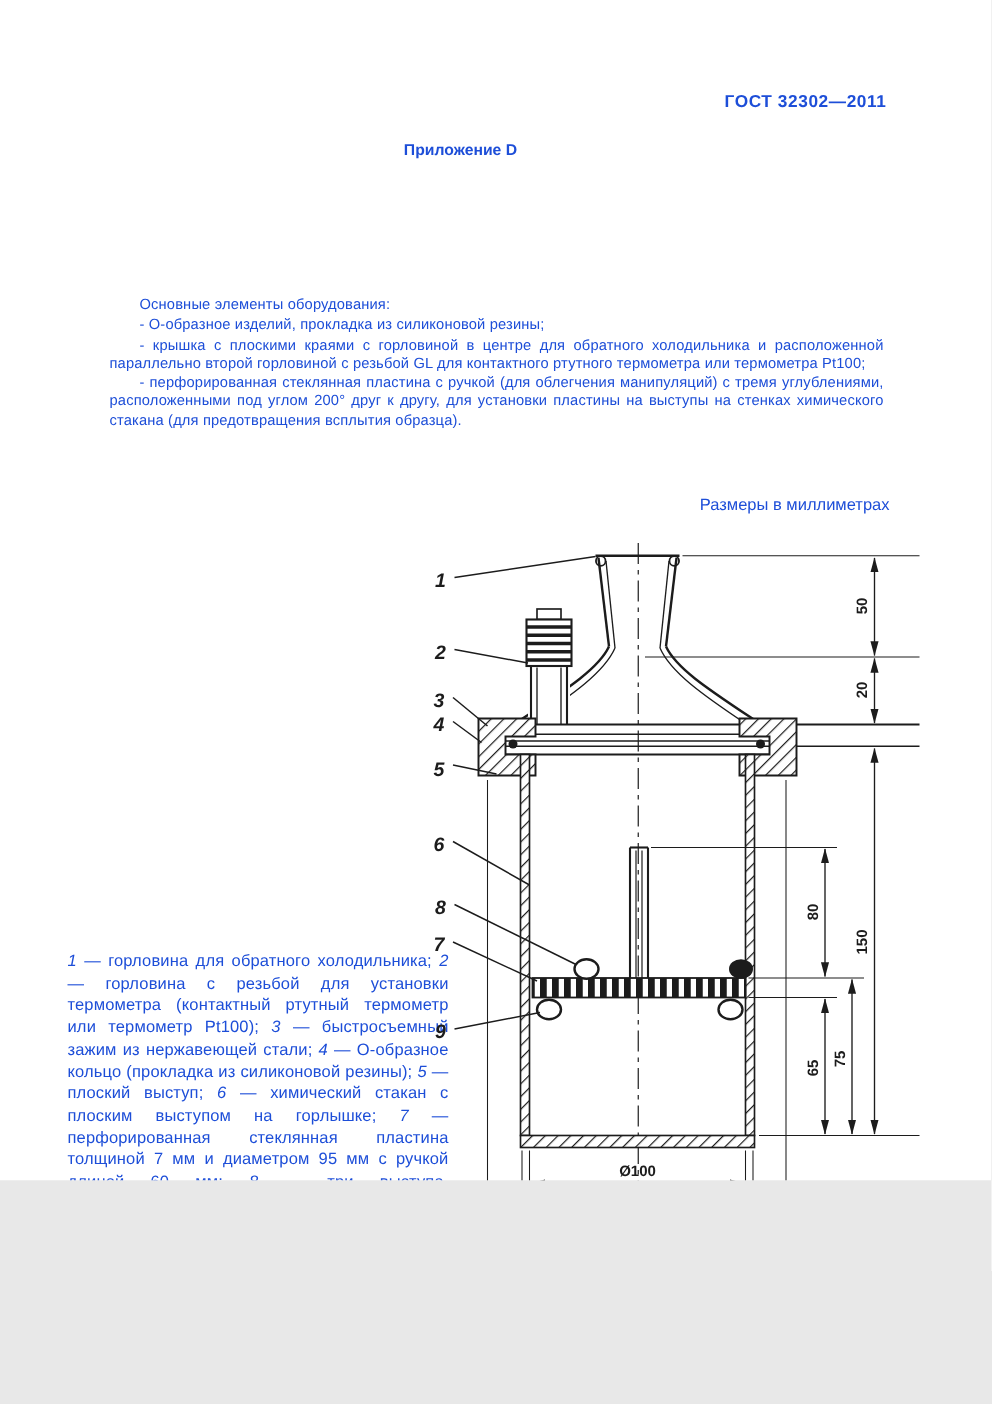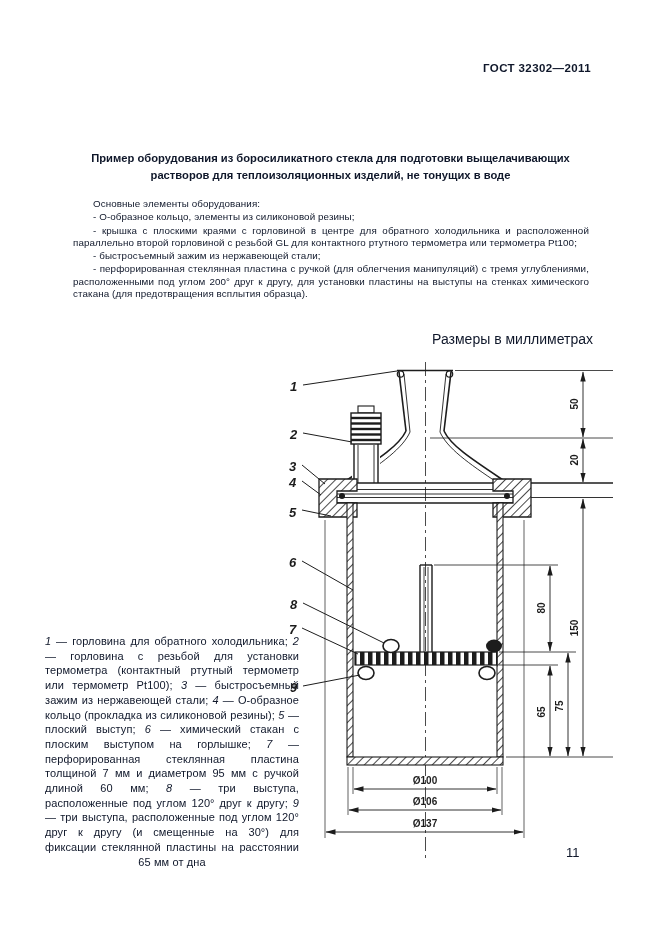--- a/index.html
+++ b/index.html
@@ -1,52 +1,51 @@
 <!DOCTYPE html>
 <html><head>
 <meta charset="utf-8">
 <style>
   html,body{margin:0;padding:0;background:#e8e8e8;}
   .page{
-    position:relative;width:661px;height:936px;background:#ffffff;
-    font-family:"Liberation Sans", sans-serif;color:#0f172a;overflow:hidden;
+    position:relative;width:661px;height:787px;background:#ffffff;
+    font-family:"Liberation Sans", sans-serif;color:#1d4ed8;overflow:hidden;
     margin:0 auto;
   }
   .std-ref{position:absolute;top:62px;right:70px;font-size:11.5px;font-weight:bold;letter-spacing:.4px;}
   .appendix{position:absolute;top:93px;left:72px;width:470px;text-align:center;font-size:10.5px;font-weight:bold;line-height:15px;}
   .title{position:absolute;top:150px;left:72px;width:517px;text-align:center;font-size:11.2px;font-weight:bold;line-height:17px;}
   .body-text{position:absolute;top:197px;left:72px;width:518px;font-size:9.8px;line-height:12.3px;text-align:justify;letter-spacing:.1px;}
   .body-text p{margin:1px;text-indent:20px;}
-  .dims-note{position:absolute;top:331px;right:68px;font-size:14px;}
+  .dims-note{position:absolute;top:331px;right:68px;font-size:11px;}
   .legend{position:absolute;top:634px;left:45px;width:254px;font-size:11px;line-height:14.7px;text-align:justify;text-align-last:center;letter-spacing:.1px;}
   .legend i{font-style:italic;}
   .fig-caption{position:absolute;top:790px;left:45px;width:254px;text-align:center;font-size:9.8px;line-height:15.2px;}
   .page-num{position:absolute;top:845px;left:566px;font-size:13px;}
   svg.draw{position:absolute;left:0;top:0;}
   svg text{font-family:"Liberation Sans", sans-serif;}
   .dim-t{font-size:10px;font-weight:600;}
   .part-t{font-size:13px;font-weight:bold;font-style:italic;}
 </style>
 </head>
 <body>
 
 <div class="page">
 
   <div class="std-ref">ГОСТ 32302—2011</div>
 
   <div class="appendix">
+    <div>Приложение D</div>
   </div>
 
-  <div class="title">Пример оборудования из боросиликатного стекла для подготовки выщелачивающих растворов для теплоизоляционных изделий, не тонущих в воде</div>
 
   <div class="body-text">
     <p>Основные элементы оборудования:</p>
-    <p>- О-образное кольцо, элементы из силиконовой резины;</p>
+    <p>- О-образное изделий, прокладка из силиконовой резины;</p>
     <p>- крышка с плоскими краями с горловиной в центре для обратного холодильника и расположенной параллельно второй горловиной с резьбой GL для контактного ртутного термометра или термометра Pt100;</p>
-    <p>- быстросъемный зажим из нержавеющей стали;</p>
     <p>- перфорированная стеклянная пластина с ручкой (для облегчения манипуляций) с тремя углублениями, расположенными под углом 200° друг к другу, для установки пластины на выступы на стенках химического стакана (для предотвращения всплытия образца).</p>
   </div>
 
   <div class="dims-note">Размеры в миллиметрах</div>
 
   <div class="legend"><i>1</i> — горловина для обратного холодильника; <i>2</i> — горловина с резьбой для установки термометра (контактный ртутный термометр или термометр Pt100); <i>3</i> — быстросъемный зажим из нержавеющей стали; <i>4</i> — О-образное кольцо (прокладка из силиконовой резины); <i>5</i> — плоский выступ; <i>6</i> — химический стакан с плоским выступом на горлышке; <i>7</i> — перфорированная стеклянная пластина толщиной 7 мм и диаметром 95 мм с ручкой длиной 60 мм; <i>8</i> — три выступа, расположенные под углом 120° друг к другу; <i>9</i> — три выступа, расположенные под углом 120° друг к другу (и смещенные на 30°) для фиксации стеклянной пластины на расстоянии 65 мм от дна</div>
 
 
   <div class="page-num">11</div>
 

